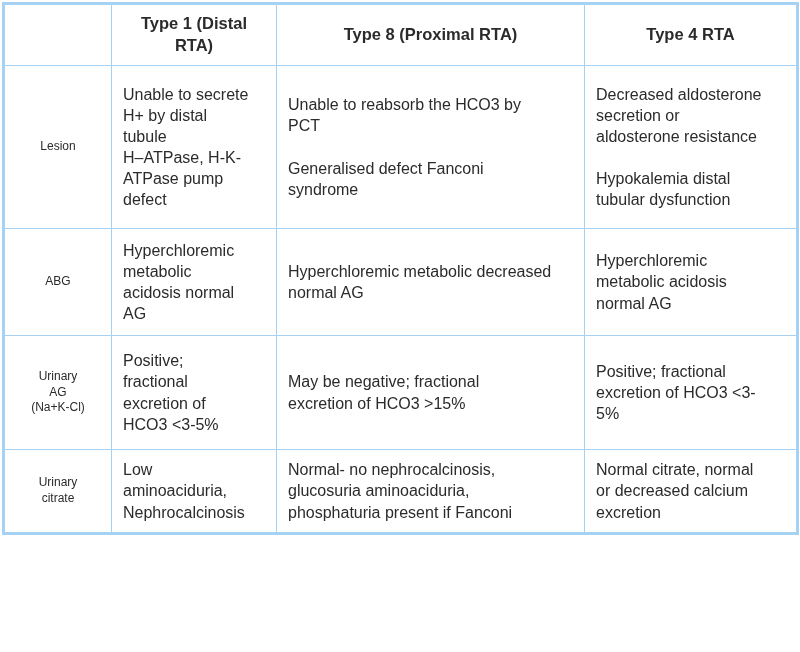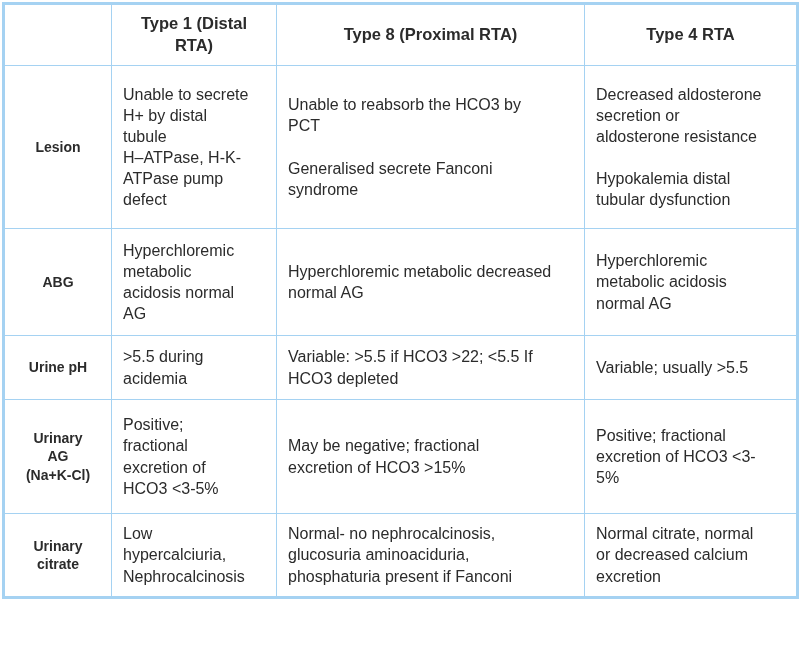--- a/index.html
+++ b/index.html
@@ -37,22 +37,22 @@
   .col-header {
     font-weight: bold;
     font-size: 16.5px;
     line-height: 1.32;
     text-align: center;
     white-space: pre-line;
     padding: 4px 8px;
     color: var(--text);
   }
   .row-label {
-    font-weight: bold;
-    font-size: 14px;
+    font-weight: normal;
+    font-size: 12px;
     line-height: 1.32;
     text-align: center;
     white-space: pre-line;
     padding: 4px 6px;
     color: var(--text);
   }
   .cell {
     font-size: 16px;
     line-height: 1.32;
     text-align: left;
@@ -94,68 +94,60 @@
         <th class="row-label">Lesion</th>
         <td class="cell">Unable to secrete
 H+ by distal
 tubule
 H–ATPase, H-K-
 ATPase pump
 defect</td>
         <td class="cell">Unable to reabsorb the HCO3 by
 PCT
 
-Generalised secrete Fanconi
+Generalised defect Fanconi
 syndrome</td>
         <td class="cell">Decreased aldosterone
 secretion or
 aldosterone resistance
 
 Hypokalemia distal
 tubular dysfunction</td>
       </tr>
       <tr class="r-1">
         <th class="row-label">ABG</th>
         <td class="cell">Hyperchloremic
 metabolic
 acidosis normal
 AG</td>
         <td class="cell">Hyperchloremic metabolic decreased
 normal AG</td>
         <td class="cell">Hyperchloremic
 metabolic acidosis
 normal AG</td>
       </tr>
-      <tr class="r-3">
-        <th class="row-label">Urine pH</th>
-        <td class="cell">&gt;5.5 during
-acidemia</td>
-        <td class="cell">Variable: &gt;5.5 if HCO3 &gt;22; &lt;5.5 If
-HCO3 depleted</td>
-        <td class="cell">Variable; usually &gt;5.5</td>
-      </tr>
       <tr class="r-4">
         <th class="row-label">Urinary
 AG
 (Na+K-Cl)</th>
         <td class="cell">Positive;
 fractional
 excretion of
 HCO3 &lt;3-5%</td>
         <td class="cell">May be negative; fractional
 excretion of HCO3 &gt;15%</td>
         <td class="cell">Positive; fractional
 excretion of HCO3 &lt;3-
 5%</td>
       </tr>
       <tr class="r-5">
         <th class="row-label">Urinary
 citrate</th>
         <td class="cell">Low
-hypercalciuria,
+aminoaciduria,
 Nephrocalcinosis</td>
         <td class="cell">Normal- no nephrocalcinosis,
 glucosuria aminoaciduria,
 phosphaturia present if Fanconi</td>
         <td class="cell">Normal citrate, normal
 or decreased calcium
 excretion</td>
       </tr>
     </tbody>
   </table>

